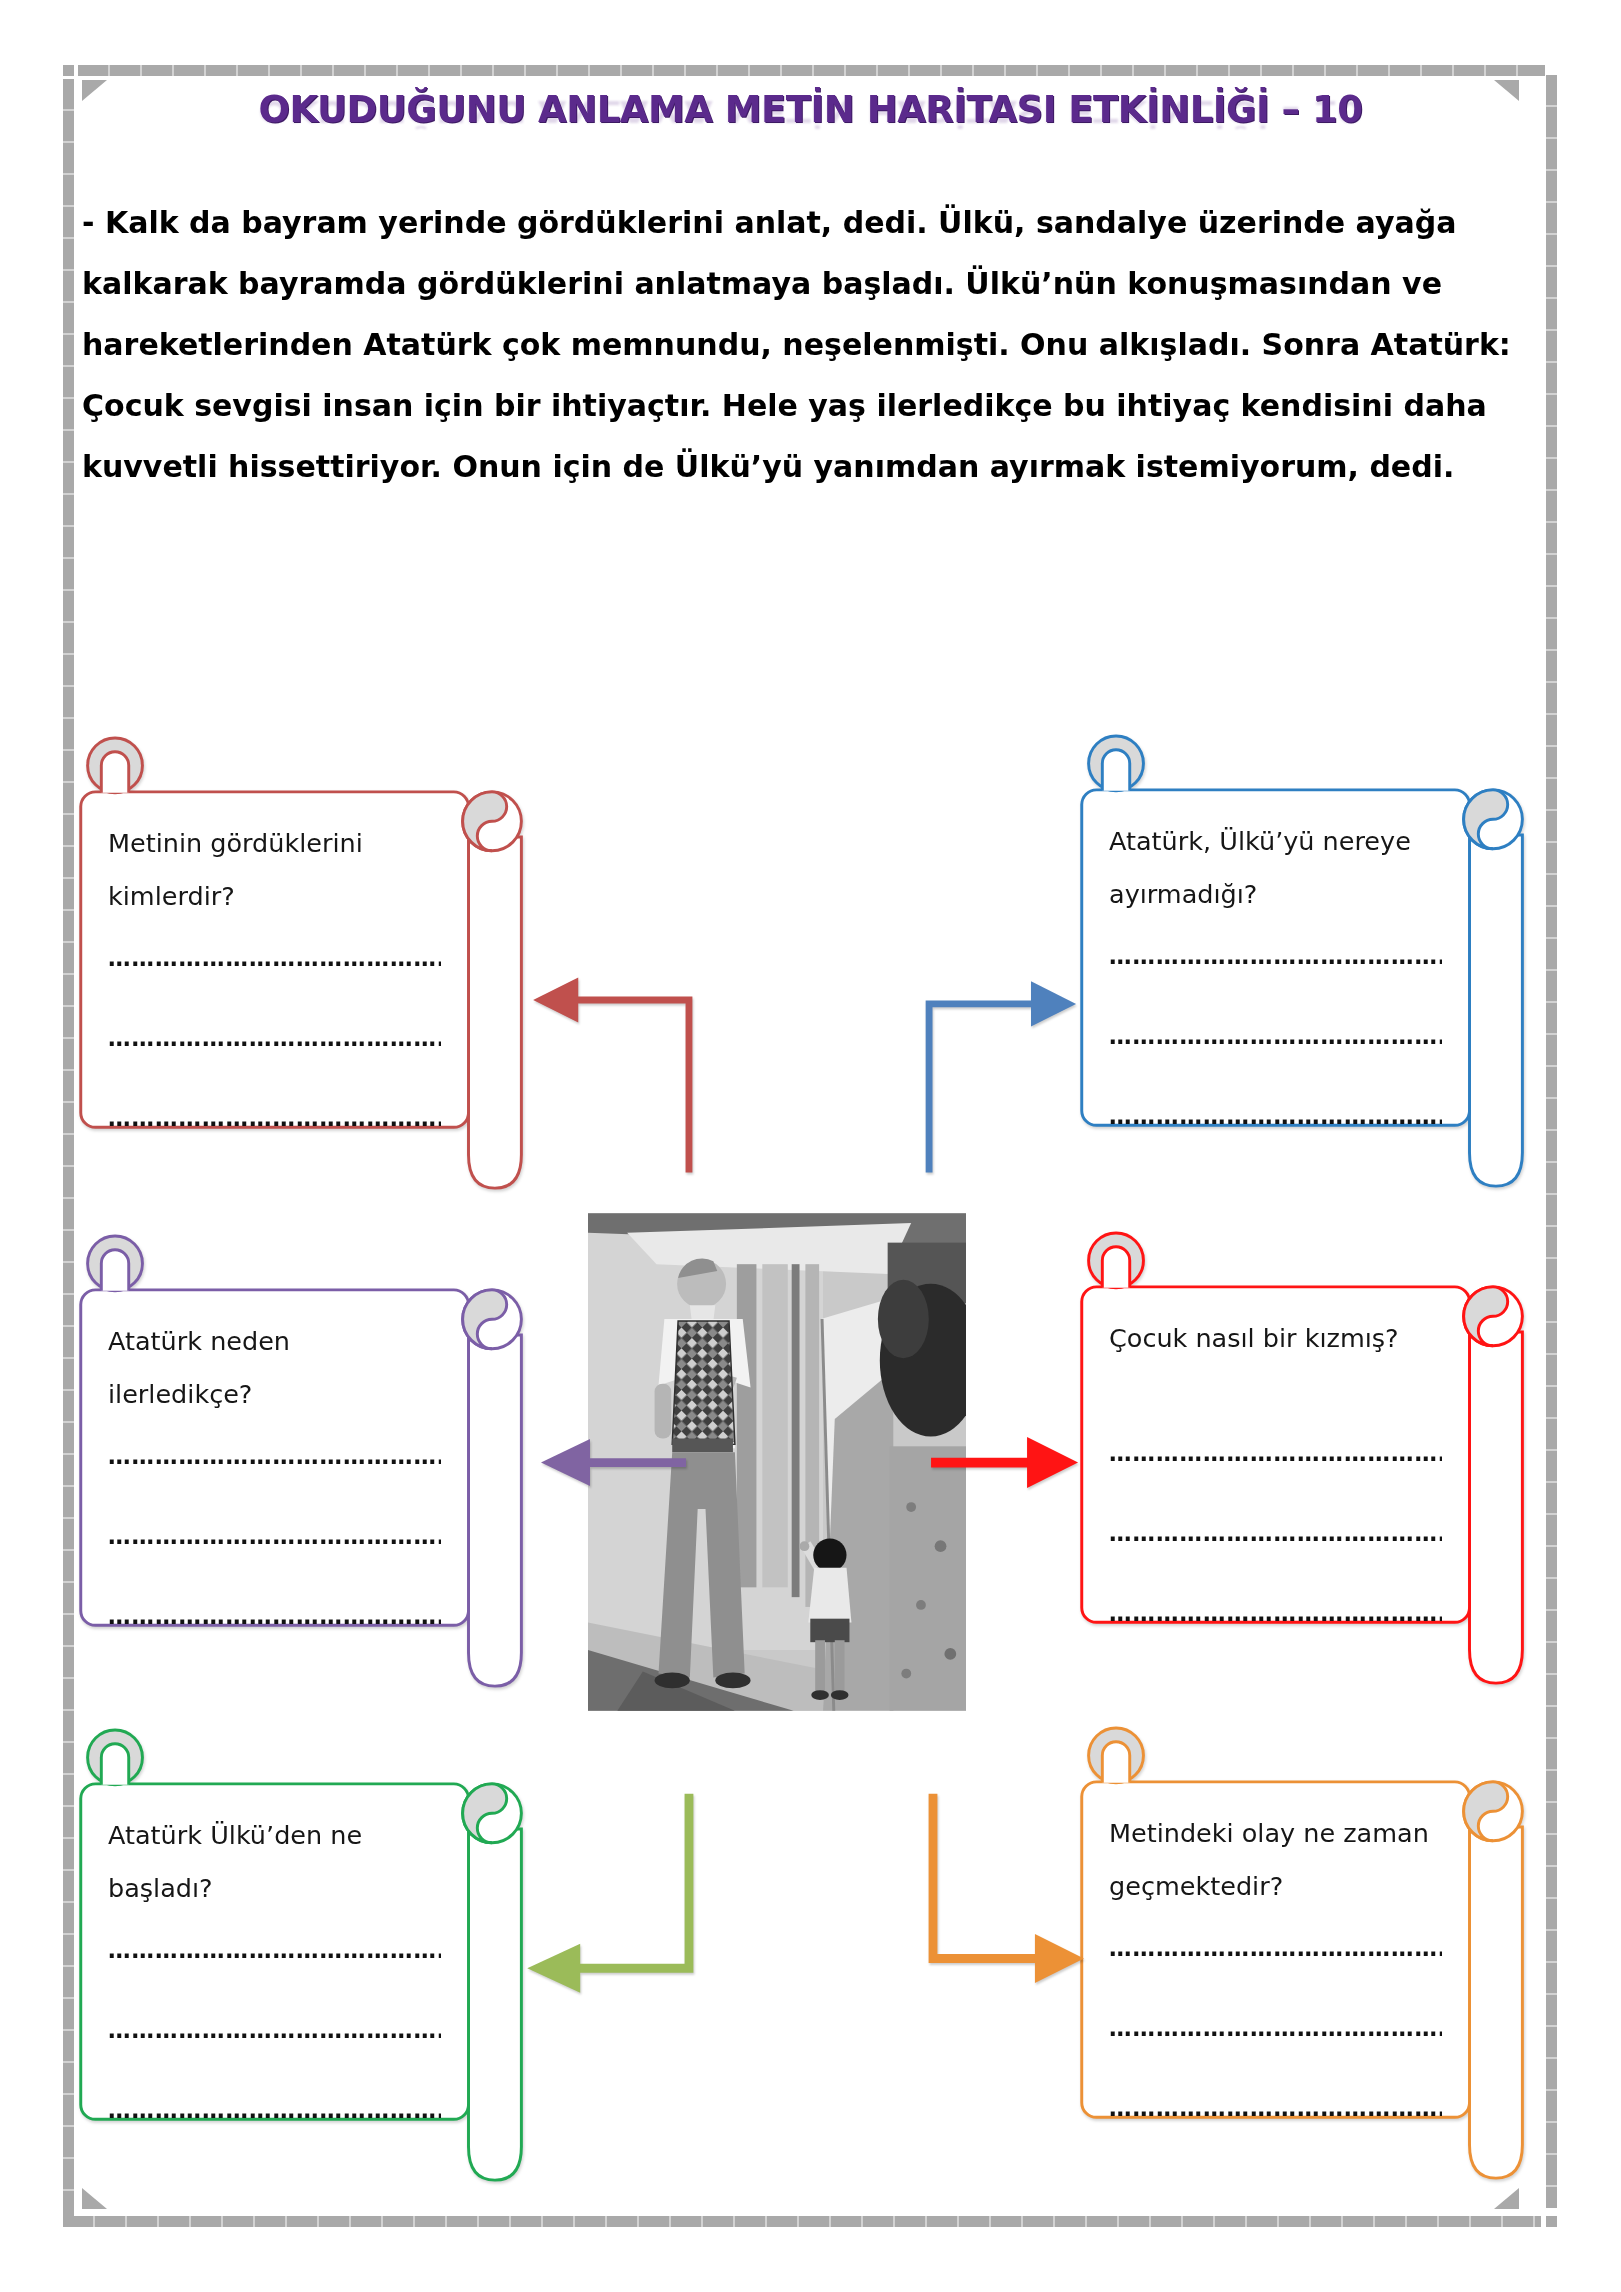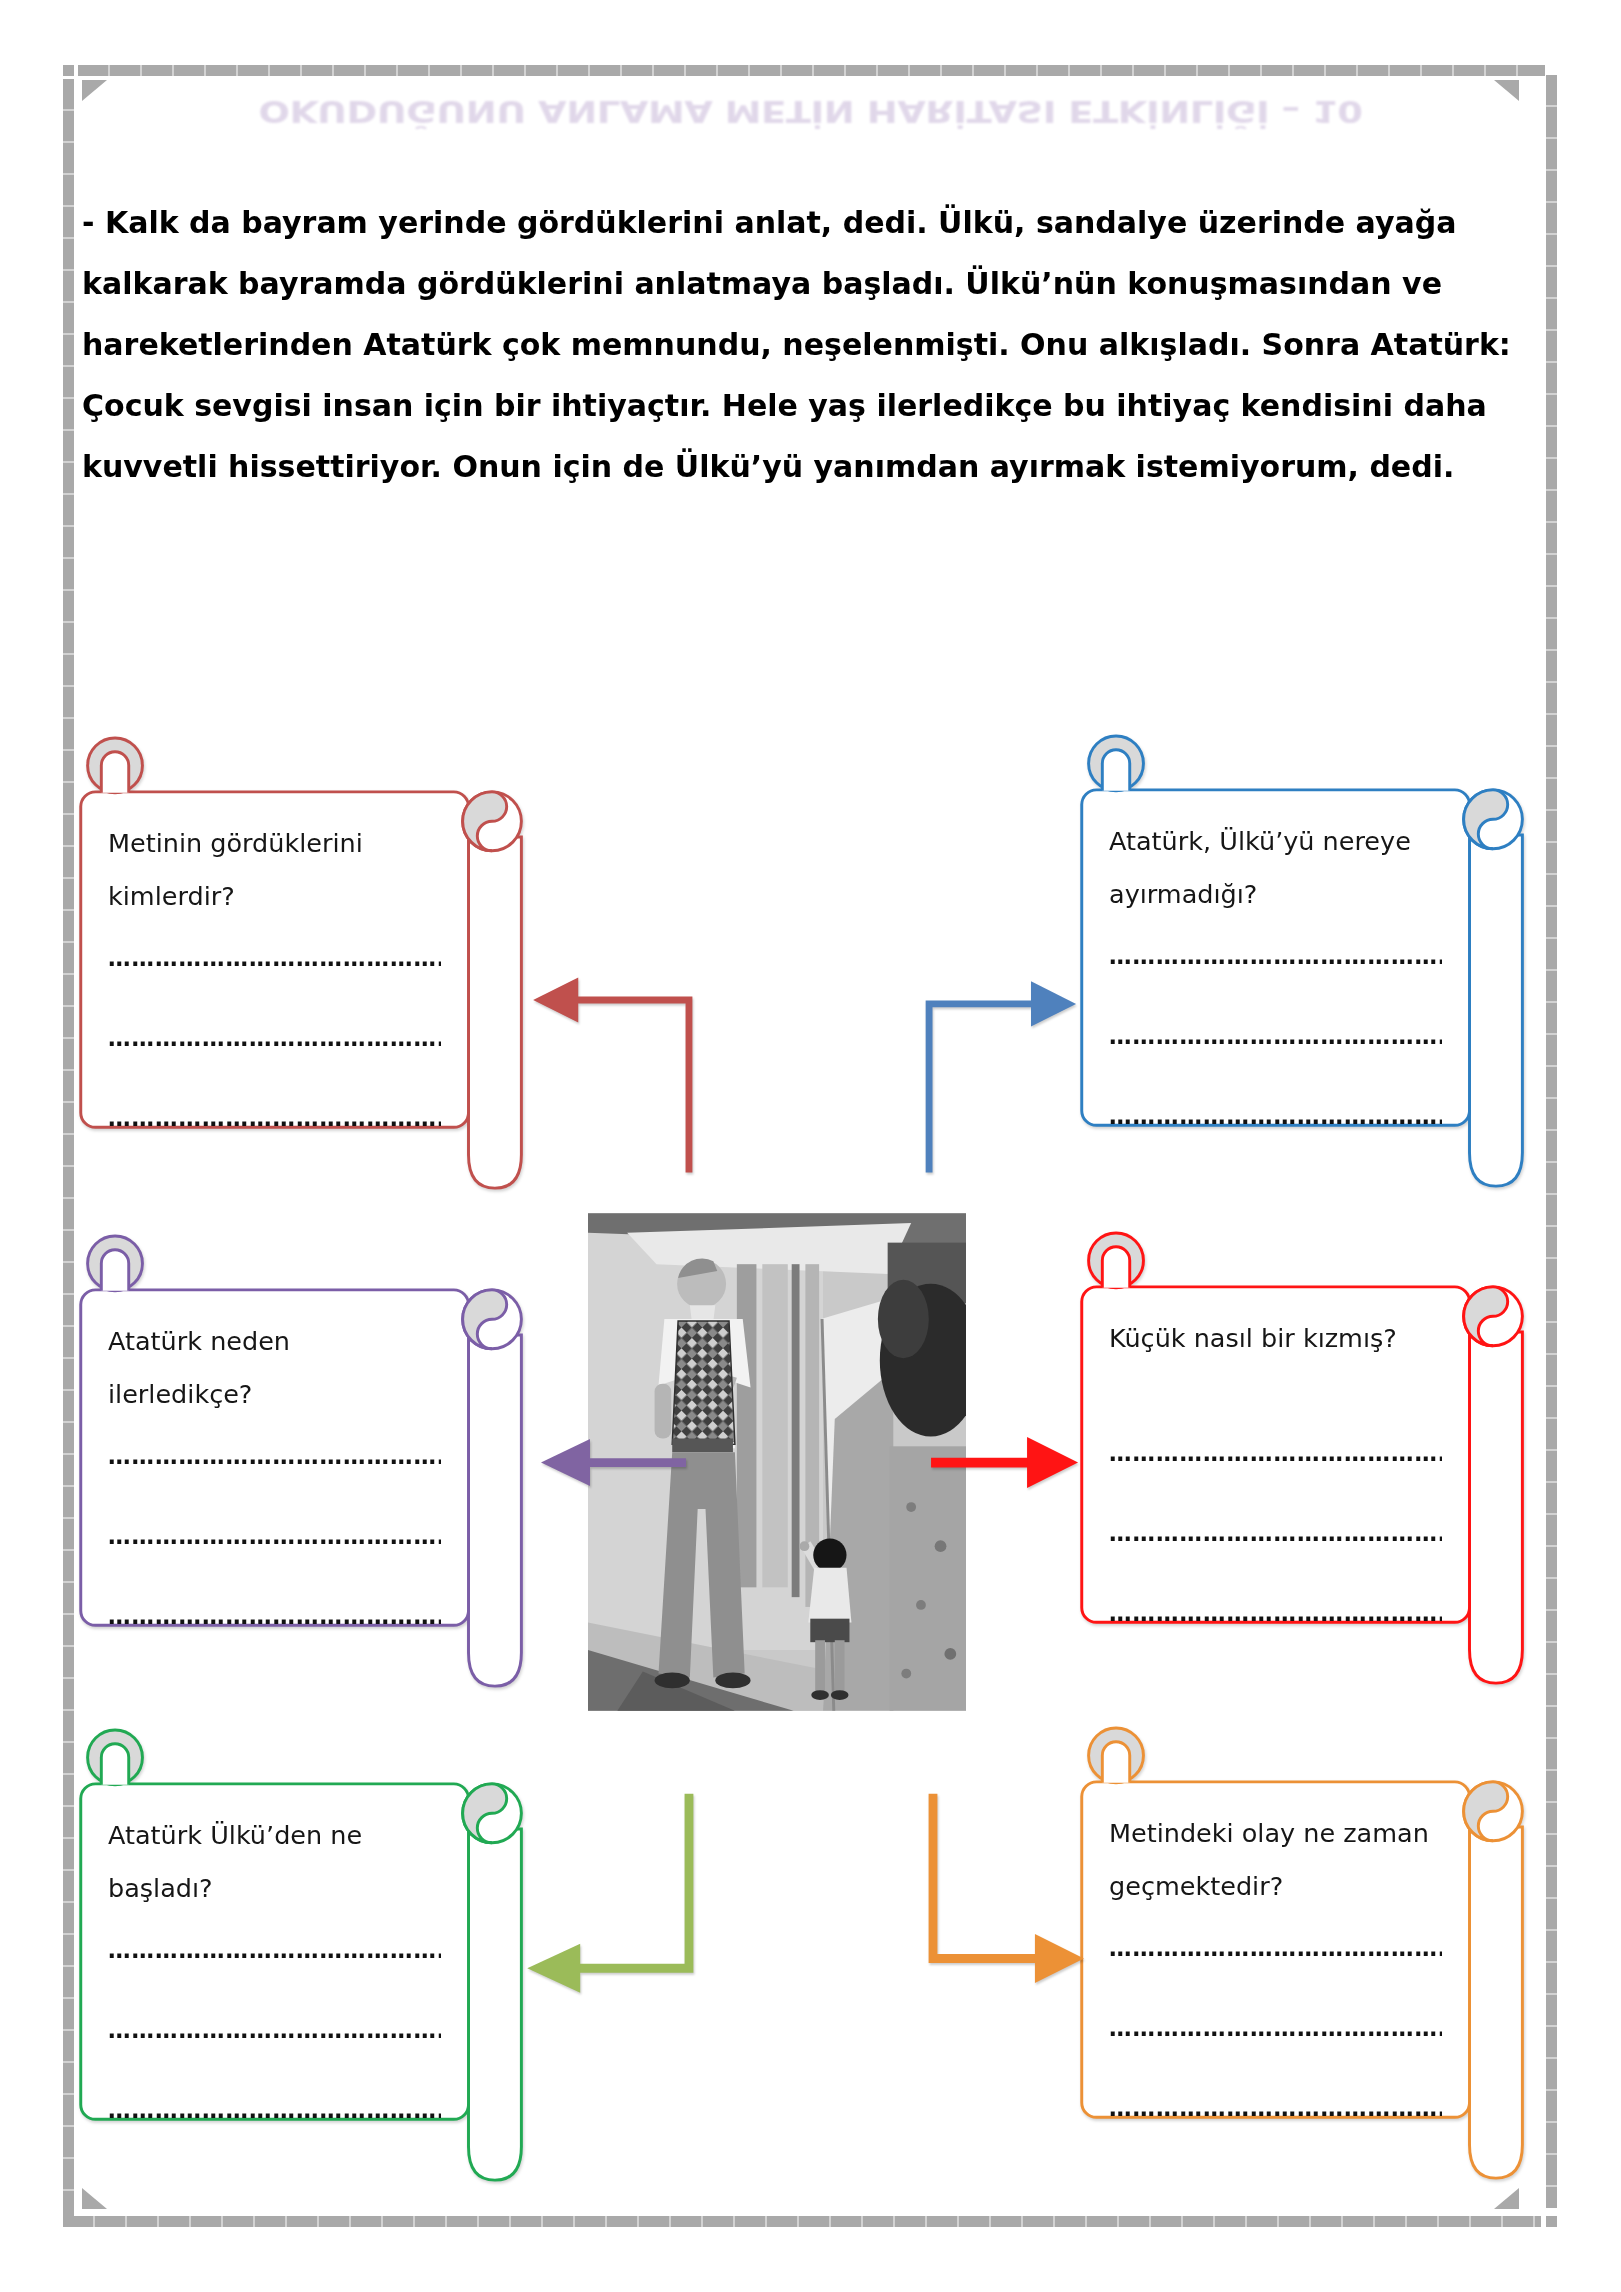--- a/index.html
+++ b/index.html
@@ -90,20 +90,21 @@
   <div class="bar v" id="frame-right"></div>
   <div class="bar h" id="frame-bottom"></div>
   <div class="corner-sq" id="corner-tl"></div>
   <div class="corner-sq" id="corner-br"></div>
   <div class="tri" id="tri-tl"></div>
   <div class="tri" id="tri-tr"></div>
   <div class="tri" id="tri-bl"></div>
   <div class="tri" id="tri-br"></div>
 
   <div class="title-reflect">OKUDUĞUNU ANLAMA METİN HARİTASI ETKİNLİĞİ – 10</div>
+  <div class="title">OKUDUĞUNU ANLAMA METİN HARİTASI ETKİNLİĞİ – 10</div>
 
   <div class="story">
     <p>- Kalk da bayram yerinde gördüklerini anlat, dedi. Ülkü, sandalye üzerinde ayağa kalkarak bayramda gördüklerini anlatmaya başladı. Ülkü’nün konuşmasından ve hareketlerinden Atatürk çok memnundu, neşelenmişti. Onu alkışladı. Sonra Atatürk: Çocuk sevgisi insan için bir ihtiyaçtır. Hele yaş ilerledikçe bu ihtiyaç kendisini daha kuvvetli hissettiriyor. Onun için de Ülkü’yü yanımdan ayırmak istemiyorum, dedi.</p>
   </div>
 
   <div class="scroll-box" id="box-1" style="color: rgb(192, 80, 77);">
     <svg class="scroll-shape" viewBox="0 0 480 470" preserveAspectRatio="none">
         <use href="#scrollShape"></use>
       </svg>
     <div class="scroll-content">
@@ -142,21 +143,21 @@
         <div class="ans">………………………………………………………</div>
       </div>
     </div>
   </div>
 
   <div class="scroll-box" id="box-4" style="color: rgb(255, 20, 20);">
     <svg class="scroll-shape" viewBox="0 0 480 470" preserveAspectRatio="none">
         <use href="#scrollShape"></use>
       </svg>
     <div class="scroll-content">
-      <div class="q">Küçük nasıl bir kızmış?</div>
+      <div class="q">Çocuk nasıl bir kızmış?</div>
       <div class="lines">
         <div class="ans">………………………………………………………</div>
         <div class="ans">………………………………………………………</div>
         <div class="ans">………………………………………………………</div>
       </div>
     </div>
   </div>
 
   <div class="scroll-box" id="box-5" style="color: rgb(33, 169, 83);">
     <svg class="scroll-shape" viewBox="0 0 480 470" preserveAspectRatio="none">

